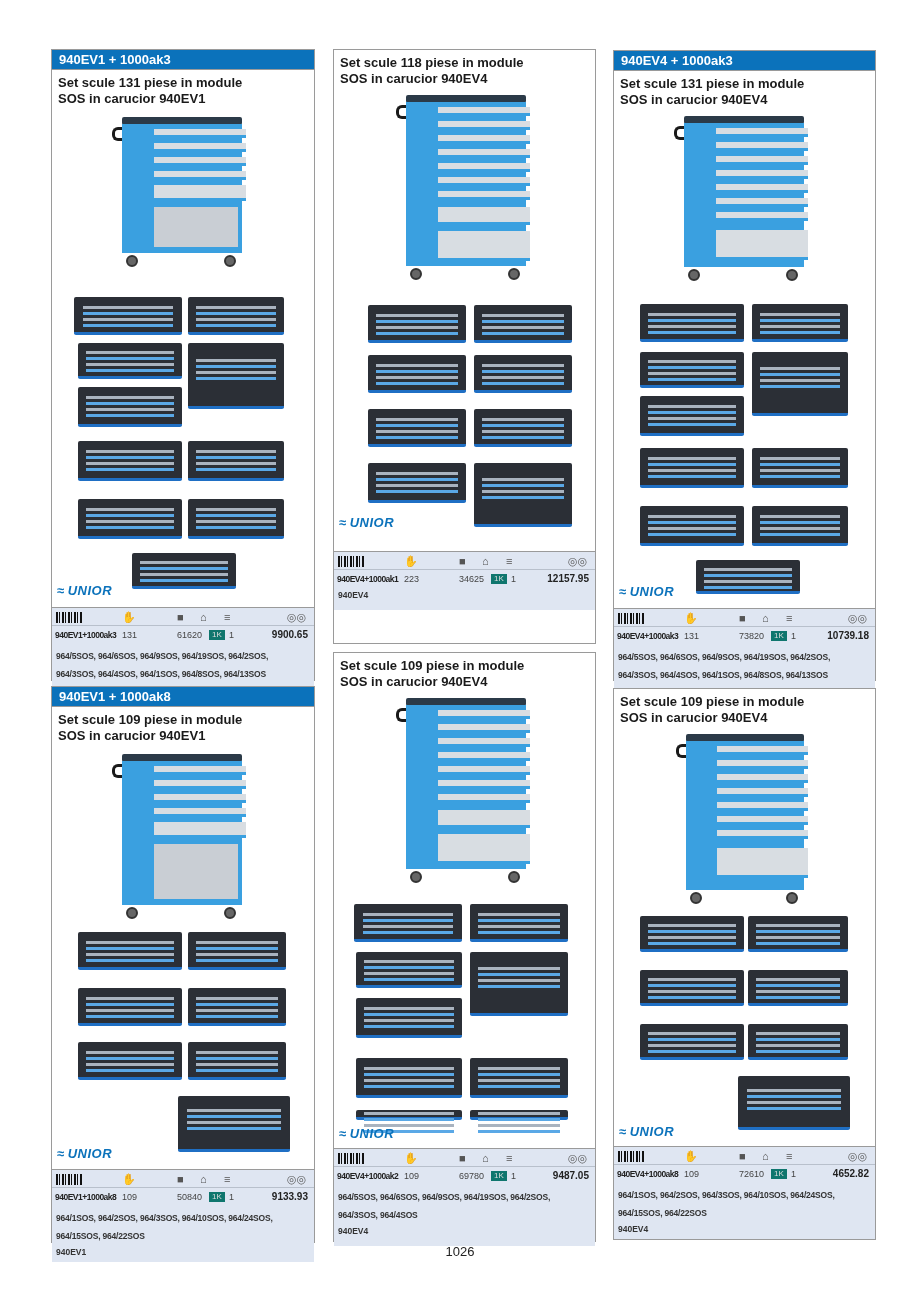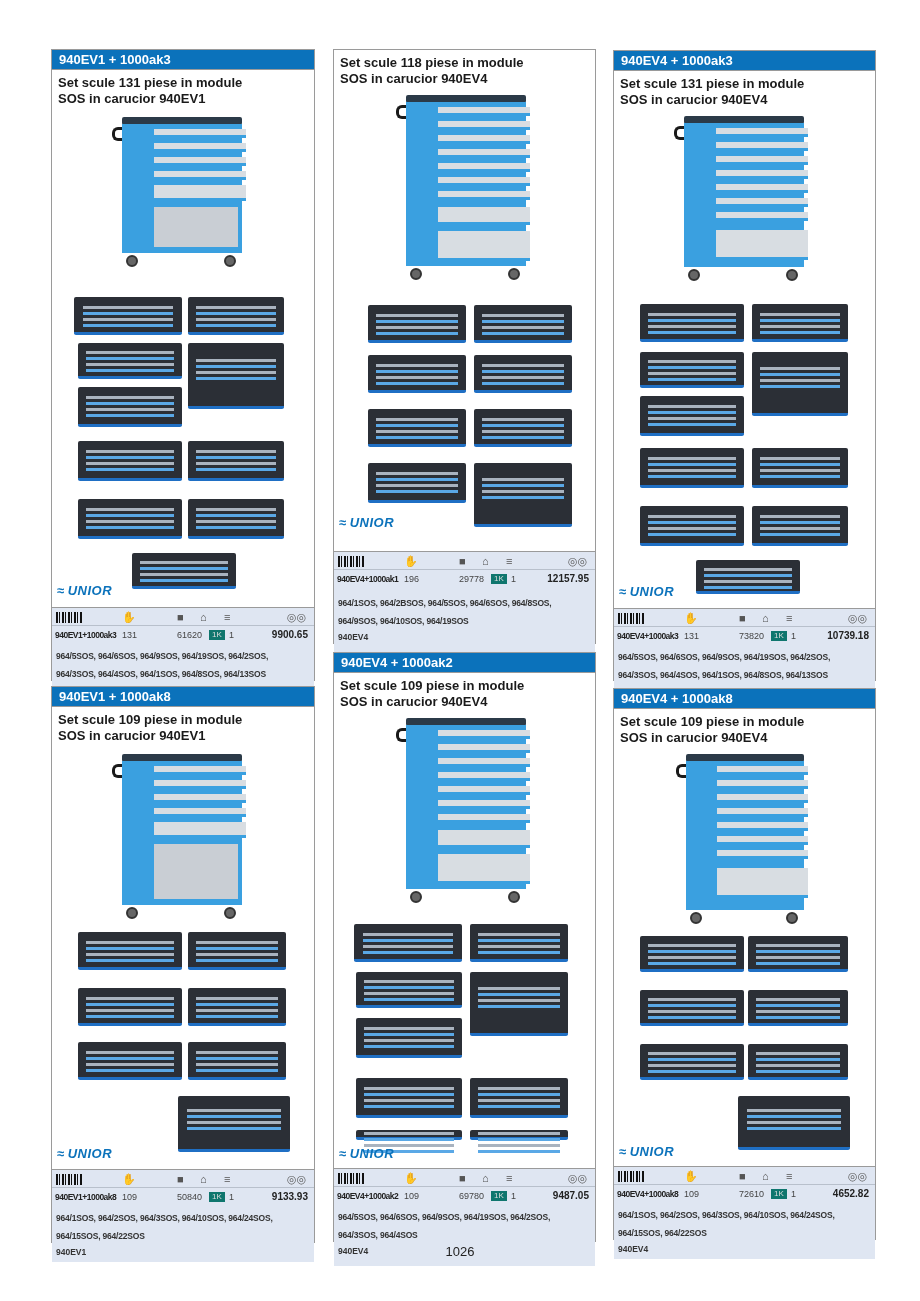--- a/index.html
+++ b/index.html
@@ -133,29 +133,25 @@
     <div class="icon-row">
       <span class="barcode"></span>
       <span style="left:70px;">✋</span>
       <span style="left:125px;">■</span>
       <span style="left:148px;">⌂</span>
       <span style="left:172px;">≡</span>
       <span style="right:8px;">◎◎</span>
     </div>
     <div class="data-row">
       <span class="code">940EV4+1000ak1</span>
-      <span class="pcs">196</span>
-      <span class="weight">29778</span>
+      <span class="pcs">223</span>
+      <span class="weight">34625</span>
       <span class="badge">1K</span>
       <span class="qty">1</span>
       <span class="price">12157.95</span>
-    </div>
-    <div class="modules" style="padding-top:6px;">
-      <div>964/1SOS, 964/2BSOS, 964/5SOS, 964/6SOS, 964/8SOS,</div>
-      <div>964/9SOS, 964/10SOS, 964/19SOS</div>
     </div>
     <div class="cart-label" style="padding-bottom:8px;">940EV4</div>
   </div>
 </div>
 
 <div class="card" style="left:613px;top:50px;width:263px;height:631px;">
   <div class="card-header">940EV4 + 1000ak3</div>
   <div class="card-title">
     <div>Set scule 131 piese in module</div>
     <div>SOS in carucior 940EV4</div>
@@ -261,21 +257,20 @@
     </div>
     <div class="modules">
       <div>964/1SOS, 964/2SOS, 964/3SOS, 964/10SOS, 964/24SOS,</div>
       <div>964/15SOS, 964/22SOS</div>
     </div>
     <div class="cart-label">940EV1</div>
   </div>
 </div>
 
 <div class="card" style="left:333px;top:652px;width:263px;height:590px;">
-  <div class="card-header">940EV4 + 1000ak2</div>
   <div class="card-title">
     <div>Set scule 109 piese in module</div>
     <div>SOS in carucior 940EV4</div>
   </div>
   <div class="media" style="height:458px;">
     <div class="cart" style="left:62px;top:8px;width:130px;height:185px;">
       <div class="handle"></div>
         <div class="top"></div>
         <div class="body"></div>
       <div class="drawer" style="top:12px"></div>
@@ -320,21 +315,20 @@
     </div>
     <div class="modules">
       <div>964/5SOS, 964/6SOS, 964/9SOS, 964/19SOS, 964/2SOS,</div>
       <div>964/3SOS, 964/4SOS</div>
     </div>
     <div class="cart-label" style="padding-bottom:8px;">940EV4</div>
   </div>
 </div>
 
 <div class="card" style="left:613px;top:688px;width:263px;height:552px;">
-  <div class="card-header">940EV4 + 1000ak8</div>
   <div class="card-title">
     <div>Set scule 109 piese in module</div>
     <div>SOS in carucior 940EV4</div>
   </div>
   <div class="media" style="height:420px;">
     <div class="cart" style="left:62px;top:8px;width:128px;height:170px;">
       <div class="handle"></div>
         <div class="top"></div>
         <div class="body"></div>
       <div class="drawer" style="top:12px"></div>

